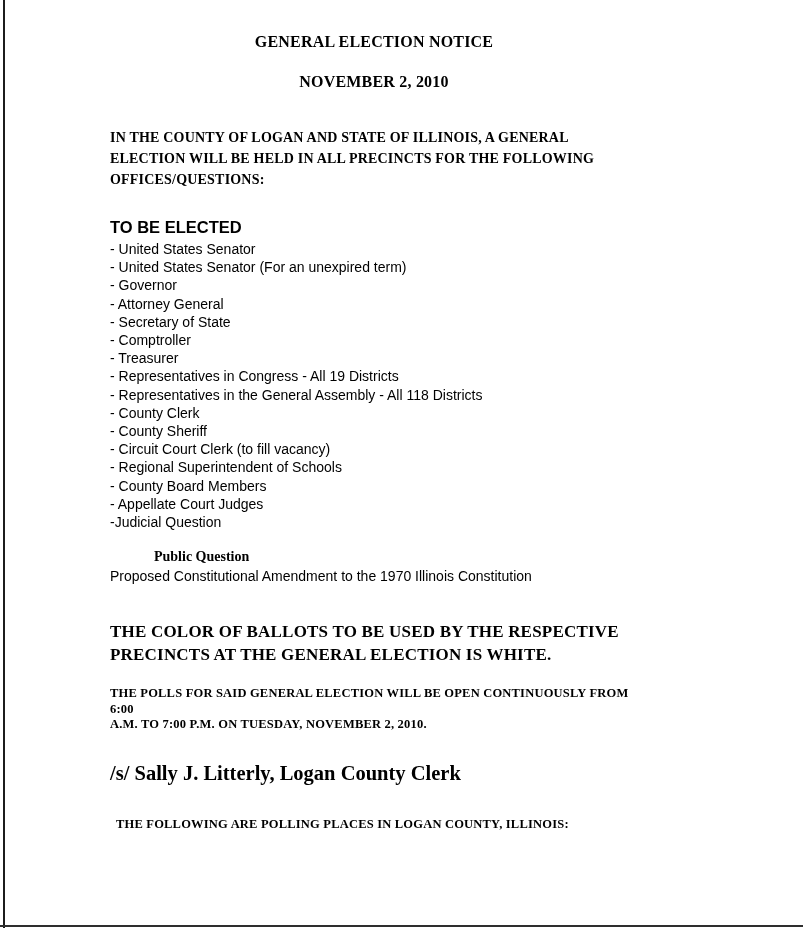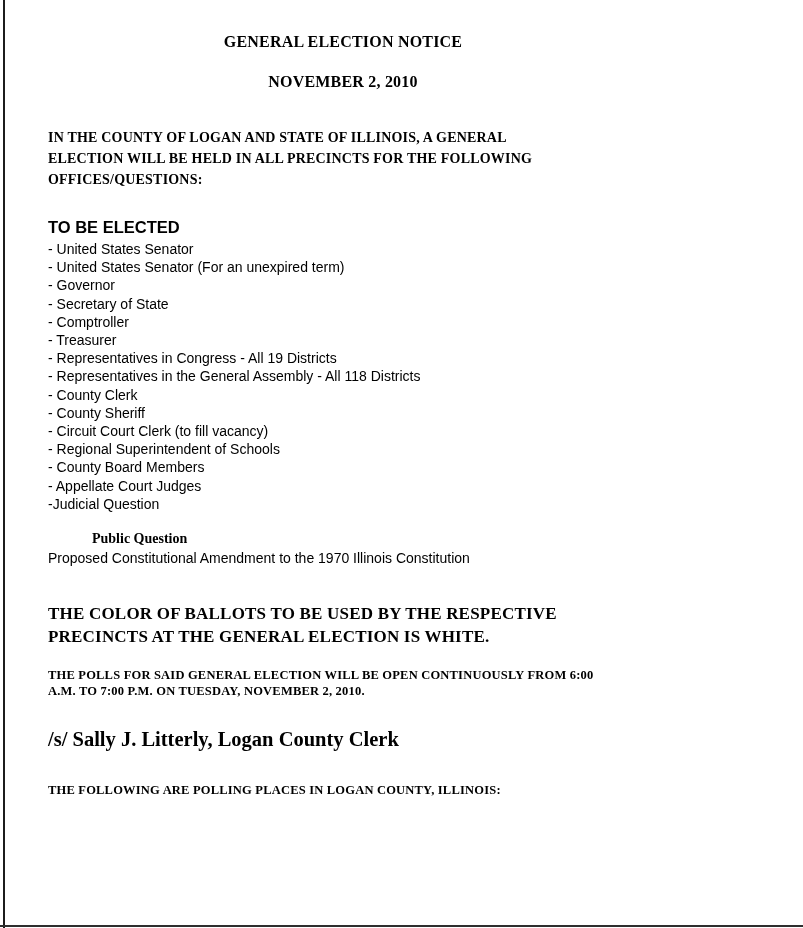--- a/index.html
+++ b/index.html
@@ -21,21 +21,21 @@
   .page-edge-bottom {
     position: absolute;
     left: 0; bottom: 1px;
     width: 803px; height: 2px;
     background: #2e2e2e;
   }
   .content {
     position: absolute;
     left: 0; top: 0;
     width: 714px;
-    padding: 33px 76px 0 48px;
+    padding: 33px 76px 0 110px;
   }
   .center-head {
     text-align: center;
     font-family: "Liberation Serif", serif;
     font-weight: bold;
     font-size: 16px;
     line-height: 18px;
     margin-bottom: 22px;
     letter-spacing: 0.2px;
   }
@@ -101,20 +101,21 @@
     font-size: 20.5px;
     line-height: 24px;
   }
   .polling-head {
     margin-top: 32px;
     font-family: "Liberation Serif", serif;
     font-weight: bold;
     font-size: 12.5px;
     line-height: 15px;
     letter-spacing: 0.2px;
+    margin-left: 6px;
   }
 </style>
 </head>
 <body>
 
 <div class="page-edge-left"></div>
 <div class="page-edge-bottom"></div>
 
 <div class="content">
 
@@ -124,20 +125,21 @@
   <div class="intro">IN THE COUNTY OF LOGAN AND STATE OF ILLINOIS, A GENERAL
 ELECTION WILL BE HELD IN ALL PRECINCTS FOR THE FOLLOWING
 OFFICES/QUESTIONS:</div>
 
   <div class="elect-head">TO BE ELECTED</div>
 
   <ul class="office-list">
     <li>- United States Senator</li>
     <li>- United States Senator (For an unexpired term)</li>
     <li>- Governor</li>
+    <li>- Attorney General</li>
     <li>- Secretary of State</li>
     <li>- Comptroller</li>
     <li>- Treasurer</li>
     <li>- Representatives in Congress - All 19 Districts</li>
     <li>- Representatives in the General Assembly - All 118 Districts</li>
     <li>- County Clerk</li>
     <li>- County Sheriff</li>
     <li>- Circuit Court Clerk (to fill vacancy)</li>
     <li>- Regional Superintendent of Schools</li>
     <li>- County Board Members</li>

